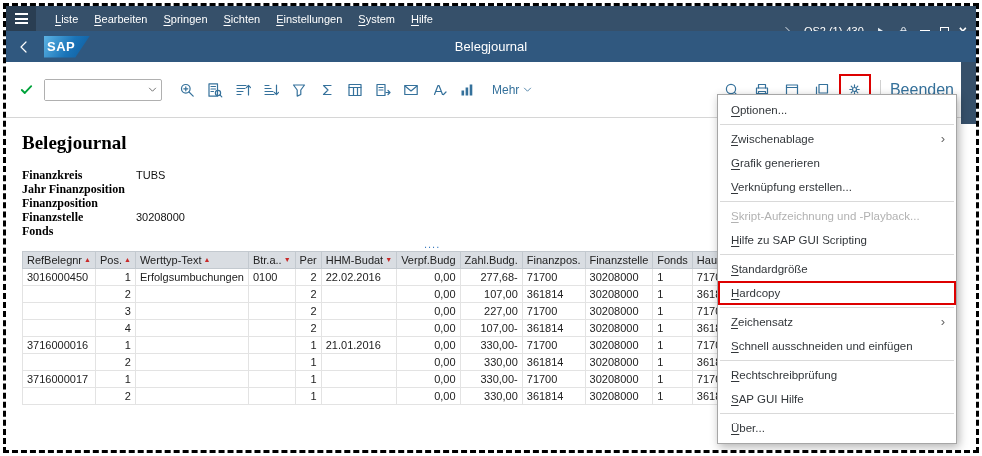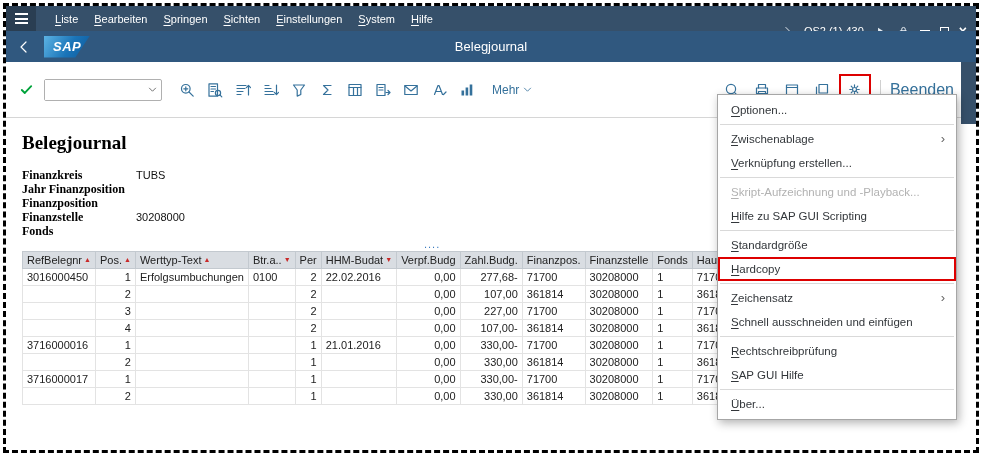--- a/index.html
+++ b/index.html
@@ -25,21 +25,21 @@
   .max-glyph{width:9px;height:8px;border:1.5px solid #fff;display:inline-block;}
   .close-glyph{font-size:14px;line-height:1;font-weight:bold;}
 
   
   .titlebar{height:31px;background:var(--titlebar-bg);display:flex;align-items:center;position:relative;color:#fff;padding:0 10px;}
   .back-btn{display:flex;align-items:center;color:#fff;z-index:2;}
   .back-btn svg{width:16px;height:16px;}
   .sap-logo{margin-left:12px;width:46px;height:22px;z-index:2;
     background:linear-gradient(120deg,#5cb3e4 0%,#1a74b8 55%,#0d5a9c 100%);
     clip-path:polygon(0 0,100% 0,68% 100%,0 100%);
-    display:flex;align-items:center;padding-left:9px;font-style:italic;font-weight:bold;font-size:13px;letter-spacing:.5px;color:#fff;}
+    display:flex;align-items:center;padding-left:3px;font-weight:bold;font-size:13px;letter-spacing:.5px;color:#fff;}
   .tb-title{position:absolute;left:0;right:0;text-align:center;font-size:13px;}
 
   
   .toolbar{height:56px;background:#fff;display:flex;align-items:center;padding:0 8px;border-bottom:1px solid #d6d6d6;gap:2px;}
   .check-btn{width:24px;height:24px;display:flex;align-items:center;justify-content:center;color:var(--check-green);}
   .check-btn svg{width:15px;height:15px;stroke-width:2;}
   .combo{display:flex;align-items:center;border:1px solid #b0b0b0;border-radius:2px;height:22px;width:118px;margin:0 10px 0 4px;background:#fff;}
   .combo input{border:0;outline:0;flex:1;min-width:0;height:100%;font-size:11px;padding:0 4px;font-family:inherit;}
   .combo .chev{color:#555;padding:0 3px;display:flex;}
   .combo .chev svg{width:11px;height:11px;}
@@ -452,20 +452,23 @@
   <div class="context-menu" id="context-menu">
       <div class="cm-item">
         <span><u>O</u>ptionen...</span>
       </div>
       <div class="cm-sep"></div>
       <div class="cm-item">
         <span><u>Z</u>wischenablage</span>
         <span class="arrow">›</span>
       </div>
       <div class="cm-item">
+        <span><u>G</u>rafik generieren</span>
+      </div>
+      <div class="cm-item">
         <span><u>V</u>erknüpfung erstellen...</span>
       </div>
       <div class="cm-sep"></div>
       <div class="cm-item disabled">
         <span><u>S</u>kript-Aufzeichnung und -Playback...</span>
       </div>
       <div class="cm-item">
         <span><u>H</u>ilfe zu SAP GUI Scripting</span>
       </div>
       <div class="cm-sep"></div>

